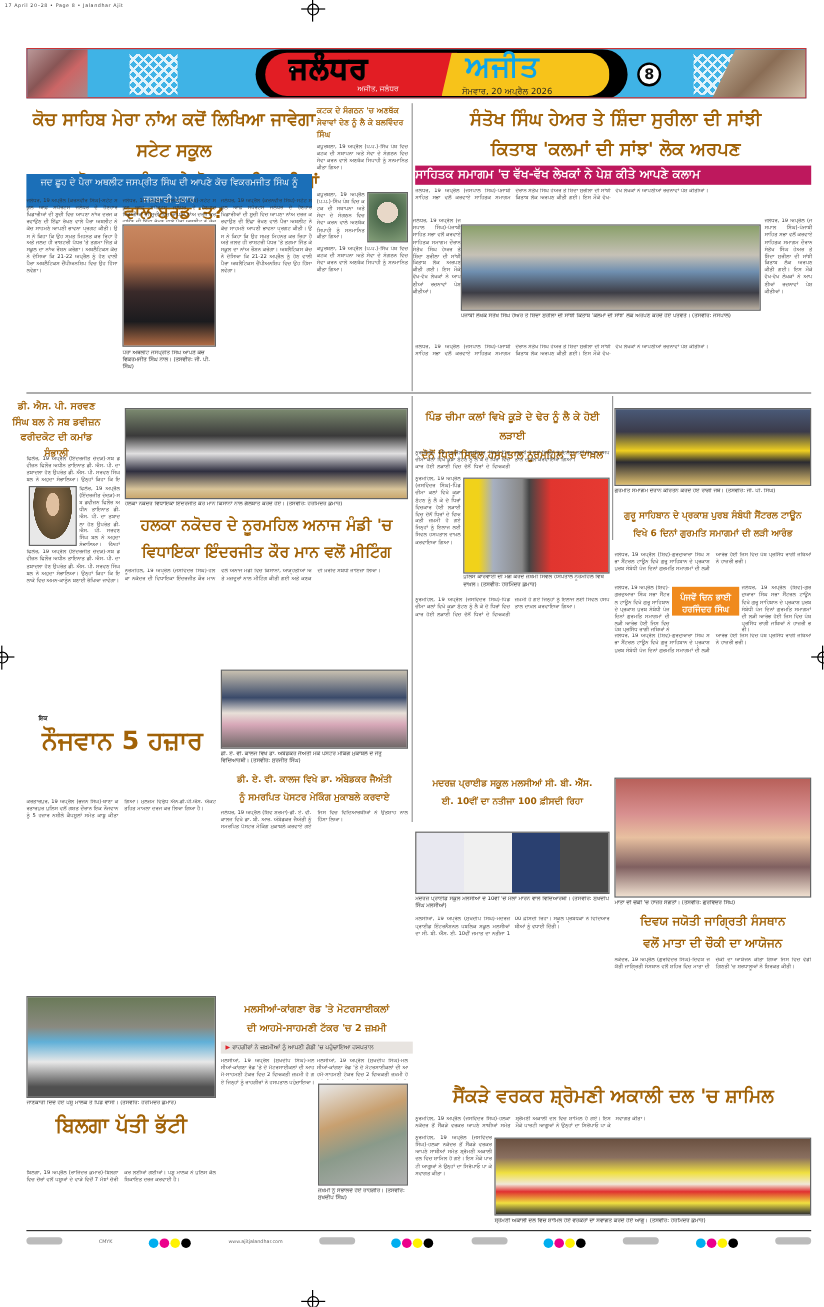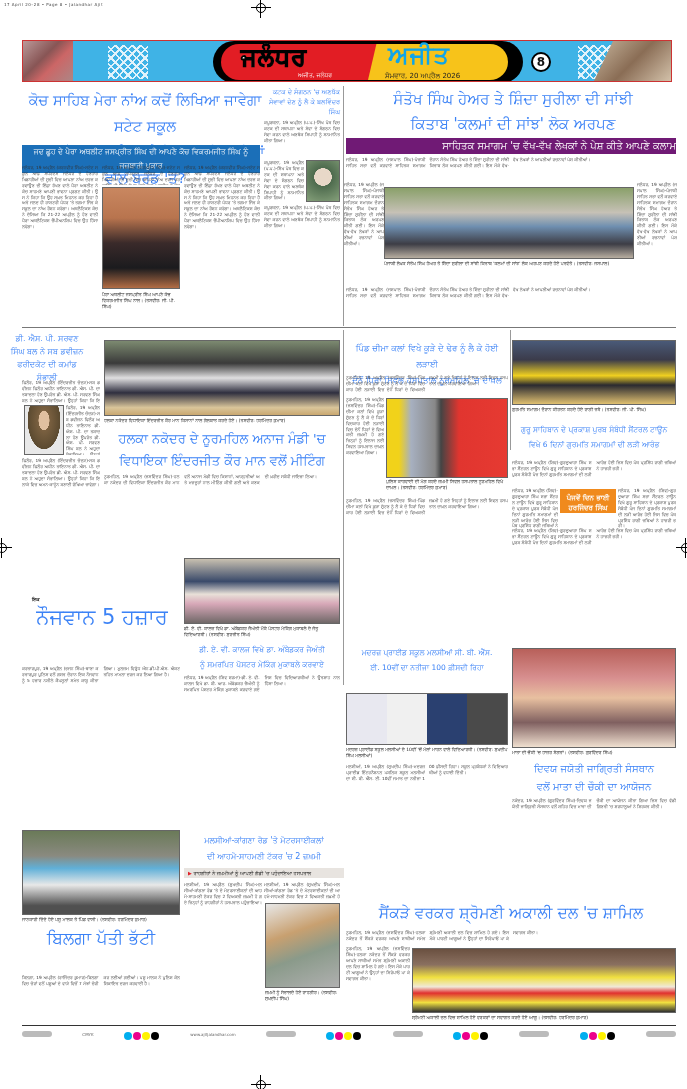--- a/index.html
+++ b/index.html
@@ -11,24 +11,24 @@
 .mh-photo.r{background:linear-gradient(135deg,#c9b8a0,#8a6d55 50%,#d8c7b0)}
 .diamonds{position:absolute;top:4px;width:40px;height:34px;background:repeating-linear-gradient(45deg,transparent 0 4px,#fff 4px 6px),repeating-linear-gradient(-45deg,transparent 0 4px,#fff 4px 6px);opacity:.85}
 .pill{position:absolute;left:190px;top:0;width:310px;height:42px;border-radius:21px;background:#000;overflow:hidden}
 .pill .red{position:absolute;left:8px;top:3px;width:160px;height:36px;background:#e21d24;border-radius:18px 0 0 18px}
 .pill .yel{position:absolute;left:155px;top:3px;width:140px;height:36px;background:#f7c31a;border-radius:0 18px 18px 0;clip-path:polygon(6% 0,100% 0,100% 100%,0 100%)}
 .logo1{position:absolute;left:28px;top:2px;font-size:24px;font-weight:bold;color:#fff;letter-spacing:1px;-webkit-text-stroke:1px #000}
 .logo2{position:absolute;left:175px;top:0px;font-size:24px;font-weight:bold;color:#0ea5e9;letter-spacing:1px}
 .logo-sub{position:absolute;left:85px;top:30px;font-size:6px;color:#fff}
 .logo-date{position:absolute;left:172px;top:31px;font-size:7px;color:#222}
 .pagenum{position:absolute;left:508px;top:11px;width:20px;height:20px;border-radius:50%;background:#fff;border:2px solid #000;font-size:12px;font-weight:bold;text-align:center;line-height:16px}
-.hl{font-weight:normal;line-height:1.2;text-align:center;color:#3b82f6}
+.hl{font-weight:bold;line-height:1.2;text-align:center;color:#a16207}
 .hl.serif{font-family:"DejaVu Serif",serif}
 .bluebar{background:#1b6fb8;color:#fff;font-size:7.5px;text-align:center;line-height:14px}
-.redbar{background:#701a75;color:#fff;font-size:10px;text-align:right;line-height:16px;font-weight:normal}
+.redbar{background:#be185d;color:#fff;font-size:10px;text-align:left;line-height:16px;font-weight:bold}
 .greybar{background:#e8e4e0;color:#222;font-size:7px;line-height:12px;padding-left:4px}
 .txt{font-size:4.3px;line-height:5.9px;color:#333;text-align:justify;overflow:hidden;word-break:break-all}
 .photo{position:absolute;border:1px solid #666;overflow:hidden}
 .cap{font-size:4.5px;line-height:6px;color:#222;overflow:hidden}
 .vline{position:absolute;width:1px;background:#999}
 .hline{position:absolute;height:1px;background:#777}
 .orangebox{background:#f08a1d;color:#fff;font-size:7px;text-align:center;line-height:10px;padding:4px 2px;font-weight:bold}
 .reg-mark{position:absolute;width:20px;height:20px}
 .reg-mark:before{content:"";position:absolute;left:9px;top:0;width:1px;height:20px;background:#000}
 .reg-mark:after{content:"";position:absolute;left:0;top:9px;width:20px;height:1px;background:#000}
@@ -73,21 +73,21 @@
   <div>ਕੋਚ ਸਾਹਿਬ ਮੇਰਾ ਨਾਂਅ ਕਦੋਂ ਲਿਖਿਆ ਜਾਵੇਗਾ ਸਟੇਟ ਸਕੂਲ</div>
   <div>ਆਫ਼ ਸਪੋਰਟਸ ਜਲੰਧਰ ਦੇ ਹੋਣਹਾਰ ਖਿਡਾਰੀਆਂ ਵਾਲੇ ਬੋਰਡ 'ਤੇ?</div>
 </div>
 <div class="abs bluebar" style="left:22px;top:145px;width:238px">ਜਦ ਛੂਹ ਦੇ ਪੈਰਾ ਅਥਲੀਟ ਜਸਪ੍ਰੀਤ ਸਿੰਘ ਦੀ ਆਪਣੇ ਕੋਚ ਵਿਕਰਮਜੀਤ ਸਿੰਘ ਨੂੰ ਜਜ਼ਬਾਤੀ ਪੁਕਾਰ</div>
 <div class="abs txt" style="left:22px;top:165px;width:76px;height:160px">ਜਲੰਧਰ, 19 ਅਪ੍ਰੈਲ (ਕਰਨਵੀਰ ਸਿੰਘ)-ਸਟੇਟ ਸਕੂਲ ਆਫ਼ ਸਪੋਰਟਸ ਜਲੰਧਰ ਦੇ ਹੋਣਹਾਰ ਖਿਡਾਰੀਆਂ ਦੀ ਸੂਚੀ ਵਿਚ ਆਪਣਾ ਨਾਂਅ ਦਰਜ ਕਰਵਾਉਣ ਦੀ ਇੱਛਾ ਰੱਖਣ ਵਾਲੇ ਪੈਰਾ ਅਥਲੀਟ ਨੇ ਕੋਚ ਸਾਹਮਣੇ ਆਪਣੀ ਭਾਵਨਾ ਪ੍ਰਗਟ ਕੀਤੀ। ਉਸ ਨੇ ਕਿਹਾ ਕਿ ਉਹ ਸਖ਼ਤ ਮਿਹਨਤ ਕਰ ਰਿਹਾ ਹੈ ਅਤੇ ਜਲਦ ਹੀ ਰਾਸ਼ਟਰੀ ਪੱਧਰ 'ਤੇ ਤਗਮਾ ਜਿੱਤ ਕੇ ਸਕੂਲ ਦਾ ਨਾਂਅ ਰੌਸ਼ਨ ਕਰੇਗਾ। ਅਥਲੈਟਿਕਸ ਕੋਚ ਨੇ ਦੱਸਿਆ ਕਿ 21-22 ਅਪ੍ਰੈਲ ਨੂੰ ਹੋਣ ਵਾਲੀ ਪੈਰਾ ਅਥਲੈਟਿਕਸ ਚੈਂਪੀਅਨਸ਼ਿਪ ਵਿਚ ਉਹ ਹਿੱਸਾ ਲਵੇਗਾ।</div>
 <div class="photo" style="left:102px;top:187px;width:78px;height:102px;background:linear-gradient(180deg,#c98760 0%,#b8744e 30%,#3a2a2a 55%,#1b1b1e 80%,#b26d45 100%)"></div>
 <div class="abs cap" style="left:102px;top:292px;width:78px;height:22px">ਪੈਰਾ ਅਥਲੀਟ ਜਸਪ੍ਰੀਤ ਸਿੰਘ ਆਪਣੇ ਕੋਚ ਵਿਕਰਮਜੀਤ ਸਿੰਘ ਨਾਲ। (ਤਸਵੀਰ: ਜੀ. ਪੀ. ਸਿੰਘ)</div>
 <div class="abs txt" style="left:102px;top:165px;width:78px;height:20px">ਜਲੰਧਰ, 19 ਅਪ੍ਰੈਲ (ਕਰਨਵੀਰ ਸਿੰਘ)-ਸਟੇਟ ਸਕੂਲ ਆਫ਼ ਸਪੋਰਟਸ ਜਲੰਧਰ ਦੇ ਹੋਣਹਾਰ ਖਿਡਾਰੀਆਂ ਦੀ ਸੂਚੀ ਵਿਚ ਆਪਣਾ ਨਾਂਅ ਦਰਜ ਕਰਵਾਉਣ ਦੀ ਇੱਛਾ ਰੱਖਣ ਵਾਲੇ ਪੈਰਾ ਅਥਲੀਟ ਨੇ ਕੋਚ ਸਾਹਮਣੇ ਆਪਣੀ ਭਾਵਨਾ ਪ੍ਰਗਟ ਕੀਤੀ। ਉਸ ਨੇ ਕਿਹਾ ਕਿ ਉਹ ਸਖ਼ਤ ਮਿਹਨਤ ਕਰ ਰਿਹਾ ਹੈ ਅਤੇ ਜਲਦ ਹੀ ਰਾਸ਼ਟਰੀ ਪੱਧਰ 'ਤੇ ਤਗਮਾ ਜਿੱਤ ਕੇ ਸਕੂਲ ਦਾ ਨਾਂਅ ਰੌਸ਼ਨ ਕਰੇਗਾ। ਅਥਲੈਟਿਕਸ ਕੋਚ ਨੇ ਦੱਸਿਆ ਕਿ 21-22 ਅਪ੍ਰੈਲ ਨੂੰ ਹੋਣ ਵਾਲੀ ਪੈਰਾ ਅਥਲੈਟਿਕਸ ਚੈਂਪੀਅਨਸ਼ਿਪ ਵਿਚ ਉਹ ਹਿੱਸਾ ਲਵੇਗਾ।</div>
 <div class="abs txt" style="left:184px;top:165px;width:76px;height:160px">ਜਲੰਧਰ, 19 ਅਪ੍ਰੈਲ (ਕਰਨਵੀਰ ਸਿੰਘ)-ਸਟੇਟ ਸਕੂਲ ਆਫ਼ ਸਪੋਰਟਸ ਜਲੰਧਰ ਦੇ ਹੋਣਹਾਰ ਖਿਡਾਰੀਆਂ ਦੀ ਸੂਚੀ ਵਿਚ ਆਪਣਾ ਨਾਂਅ ਦਰਜ ਕਰਵਾਉਣ ਦੀ ਇੱਛਾ ਰੱਖਣ ਵਾਲੇ ਪੈਰਾ ਅਥਲੀਟ ਨੇ ਕੋਚ ਸਾਹਮਣੇ ਆਪਣੀ ਭਾਵਨਾ ਪ੍ਰਗਟ ਕੀਤੀ। ਉਸ ਨੇ ਕਿਹਾ ਕਿ ਉਹ ਸਖ਼ਤ ਮਿਹਨਤ ਕਰ ਰਿਹਾ ਹੈ ਅਤੇ ਜਲਦ ਹੀ ਰਾਸ਼ਟਰੀ ਪੱਧਰ 'ਤੇ ਤਗਮਾ ਜਿੱਤ ਕੇ ਸਕੂਲ ਦਾ ਨਾਂਅ ਰੌਸ਼ਨ ਕਰੇਗਾ। ਅਥਲੈਟਿਕਸ ਕੋਚ ਨੇ ਦੱਸਿਆ ਕਿ 21-22 ਅਪ੍ਰੈਲ ਨੂੰ ਹੋਣ ਵਾਲੀ ਪੈਰਾ ਅਥਲੈਟਿਕਸ ਚੈਂਪੀਅਨਸ਼ਿਪ ਵਿਚ ਉਹ ਹਿੱਸਾ ਲਵੇਗਾ।</div>
 
-<div class="abs hl" style="left:264px;top:87px;width:76px;font-size:6.5px;line-height:10px;text-align:right">ਕਟਕ ਦੇ ਸੰਗਠਨ 'ਚ ਅਣਥੱਕ ਸੇਵਾਵਾਂ ਦੇਣ ਨੂੰ ਲੈ ਕੇ ਬਲਵਿੰਦਰ ਸਿੰਘ</div>
+<div class="abs hl" style="left:264px;top:87px;width:76px;font-size:6.5px;line-height:10px;text-align:left">ਕਟਕ ਦੇ ਸੰਗਠਨ 'ਚ ਅਣਥੱਕ ਸੇਵਾਵਾਂ ਦੇਣ ਨੂੰ ਲੈ ਕੇ ਬਲਵਿੰਦਰ ਸਿੰਘ</div>
 <div class="abs txt" style="left:264px;top:120px;width:76px;height:38px">ਕਪੂਰਥਲਾ, 19 ਅਪ੍ਰੈਲ (ਪ.ਪ.)-ਸਿੱਖ ਪੰਥ ਵਿਚ ਕਟਕ ਦੀ ਸਥਾਪਨਾ ਅਤੇ ਸੇਵਾ ਦੇ ਸੰਗਠਨ ਵਿਚ ਸੇਵਾ ਕਰਨ ਵਾਲੇ ਅਣਥੱਕ ਸਿਪਾਹੀ ਨੂੰ ਸਨਮਾਨਿਤ ਕੀਤਾ ਗਿਆ।</div>
 <div class="photo" style="left:306px;top:160px;width:34px;height:42px;background:radial-gradient(circle at 50% 40%,#e8d8c8 0 30%,#4d6a4d 31%,#85a07a 100%)"></div>
 <div class="abs txt" style="left:264px;top:160px;width:40px;height:42px">ਕਪੂਰਥਲਾ, 19 ਅਪ੍ਰੈਲ (ਪ.ਪ.)-ਸਿੱਖ ਪੰਥ ਵਿਚ ਕਟਕ ਦੀ ਸਥਾਪਨਾ ਅਤੇ ਸੇਵਾ ਦੇ ਸੰਗਠਨ ਵਿਚ ਸੇਵਾ ਕਰਨ ਵਾਲੇ ਅਣਥੱਕ ਸਿਪਾਹੀ ਨੂੰ ਸਨਮਾਨਿਤ ਕੀਤਾ ਗਿਆ।</div>
 <div class="abs txt" style="left:264px;top:205px;width:76px;height:115px">ਕਪੂਰਥਲਾ, 19 ਅਪ੍ਰੈਲ (ਪ.ਪ.)-ਸਿੱਖ ਪੰਥ ਵਿਚ ਕਟਕ ਦੀ ਸਥਾਪਨਾ ਅਤੇ ਸੇਵਾ ਦੇ ਸੰਗਠਨ ਵਿਚ ਸੇਵਾ ਕਰਨ ਵਾਲੇ ਅਣਥੱਕ ਸਿਪਾਹੀ ਨੂੰ ਸਨਮਾਨਿਤ ਕੀਤਾ ਗਿਆ।</div>
 
 <div class="vline" style="left:343px;top:86px;height:240px"></div>
 
 <div class="abs hl" style="left:348px;top:87px;width:330px;font-size:15px;line-height:25px">
   <div>ਸੰਤੋਖ ਸਿੰਘ ਹੇਅਰ ਤੇ ਸ਼ਿੰਦਾ ਸੁਰੀਲਾ ਦੀ ਸਾਂਝੀ</div>
   <div>ਕਿਤਾਬ 'ਕਲਮਾਂ ਦੀ ਸਾਂਝ' ਲੋਕ ਅਰਪਣ</div>

